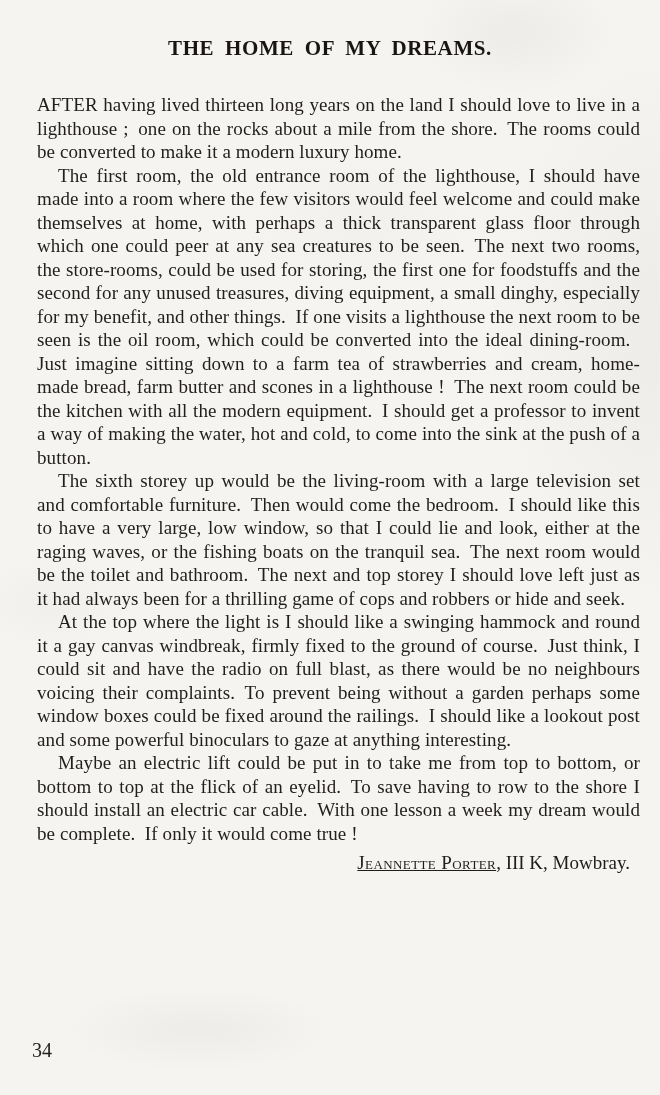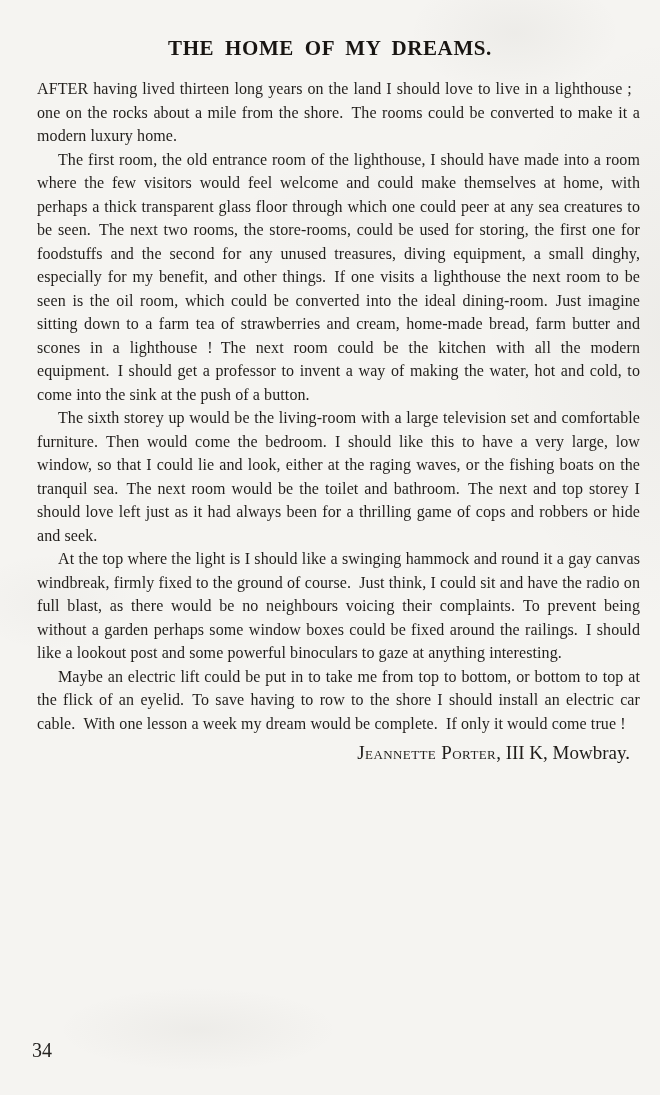--- a/index.html
+++ b/index.html
@@ -28,23 +28,23 @@
     padding-top: 36px;
     font-size: 21px;
     font-weight: 700;
     text-align: center;
     letter-spacing: 0.6px;
     word-spacing: 5px;
     color: #181512;
   }
   .body {
     width: 603px;
-    margin: 16px 20px 0 37px;
+    margin: 32px 20px 0 37px;
     text-align: justify;
-    font-size: 16px;
+    font-size: 19px;
     line-height: 23.5px;
     letter-spacing: 0.1px;
   }
   .body p {
     margin: 0;
     padding: 0;
     text-indent: 21px;
   }
   .body p:first-child {
     text-indent: 0;
@@ -52,20 +52,21 @@
   .signature {
     margin-top: 7px;
     padding-right: 30px;
     text-align: right;
     font-size: 19px;
     color: #1f1c19;
   }
   .sc {
     font-variant: small-caps;
     letter-spacing: 0.4px;
+    text-decoration: underline;
   }
   .page-number {
     position: absolute;
     left: 32px;
     bottom: 33px;
     font-size: 20px;
     color: #242220;
   }
 </style>
 </head>

